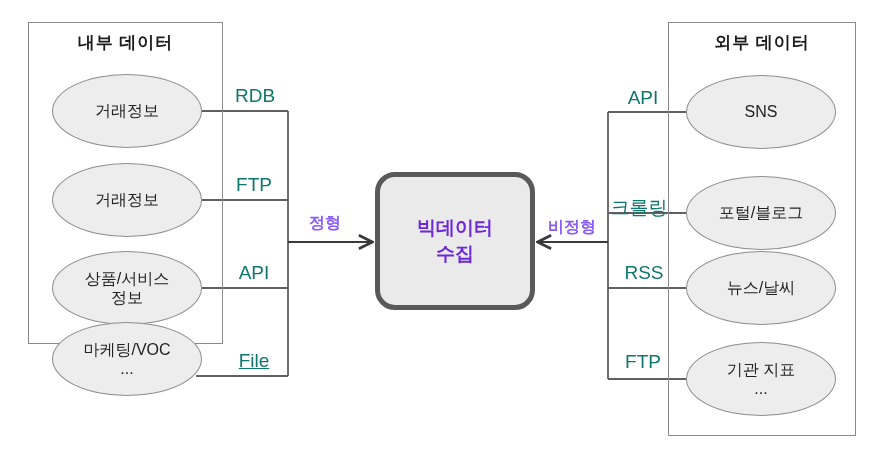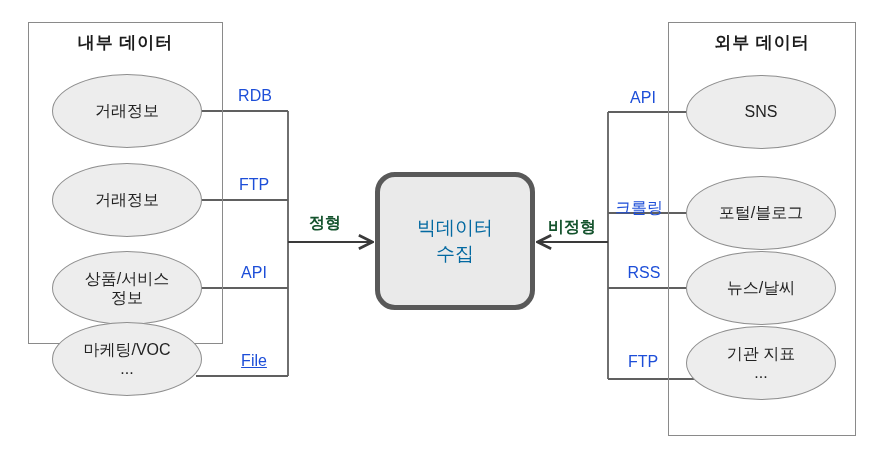--- a/index.html
+++ b/index.html
@@ -40,50 +40,50 @@
     justify-content: center;
     text-align: center;
     font-size: 16px;
     line-height: 1.2;
     color: #222222;
     white-space: pre-line;
   }
   .proto {
     position: absolute;
     transform: translate(-50%, -50%);
-    font-size: 16px;
-    color: #1d4ed8;
+    font-size: 19px;
+    color: #0f766e;
     white-space: nowrap;
   }
   .arrow-label {
     position: absolute;
     transform: translate(-50%, -50%);
     font-size: 16px;
     font-weight: bold;
-    color: #14532d;
+    color: #8b5cf6;
     white-space: nowrap;
   }
   .center-box {
     position: absolute;
     left: 375px;
     top: 172px;
     width: 160px;
     height: 138px;
     box-sizing: border-box;
     border: 5px solid #595959;
     border-radius: 20px;
     background: #eaeaea;
     display: flex;
     align-items: center;
     justify-content: center;
     text-align: center;
     font-size: 19px;
-    font-weight: normal;
+    font-weight: bold;
     line-height: 26px;
-    color: #0369a1;
+    color: #6d28d9;
     white-space: pre-line;
   }
 </style>
 </head>
 <body>
 
 <div class="stage">
 
   <svg class="layer" width="880" height="452" viewBox="0 0 880 452">
     <defs>
@@ -132,21 +132,21 @@
 
   <div class="arrow-label" style="left:572px; top:227px;">비정형</div>
 
   <div class="group-box" style="left:668px; top:22px; width:188px; height:414px;">
     <div class="group-title">외부 데이터</div>
   </div>
 
   <div class="ellipse" style="left:686px; top:176px;">포털/블로그</div>
   <div class="ellipse" style="left:686px; top:75px;">SNS</div>
   <div class="ellipse" style="left:686px; top:251px;">뉴스/날씨</div>
-  <div class="ellipse" style="left:686px; top:326px;">기관 지표
+  <div class="ellipse" style="left:686px; top:342px;">기관 지표
 ...</div>
 
   <div class="proto" style="left:643px; top:98px;">API</div>
   <div class="proto" style="left:639px; top:198px;margin-top:10px;">크롤링</div>
   <div class="proto" style="left:644px; top:273px;">RSS</div>
   <div class="proto" style="left:643px; top:362px;">FTP</div>
 
 </div>
 
 </body></html>

